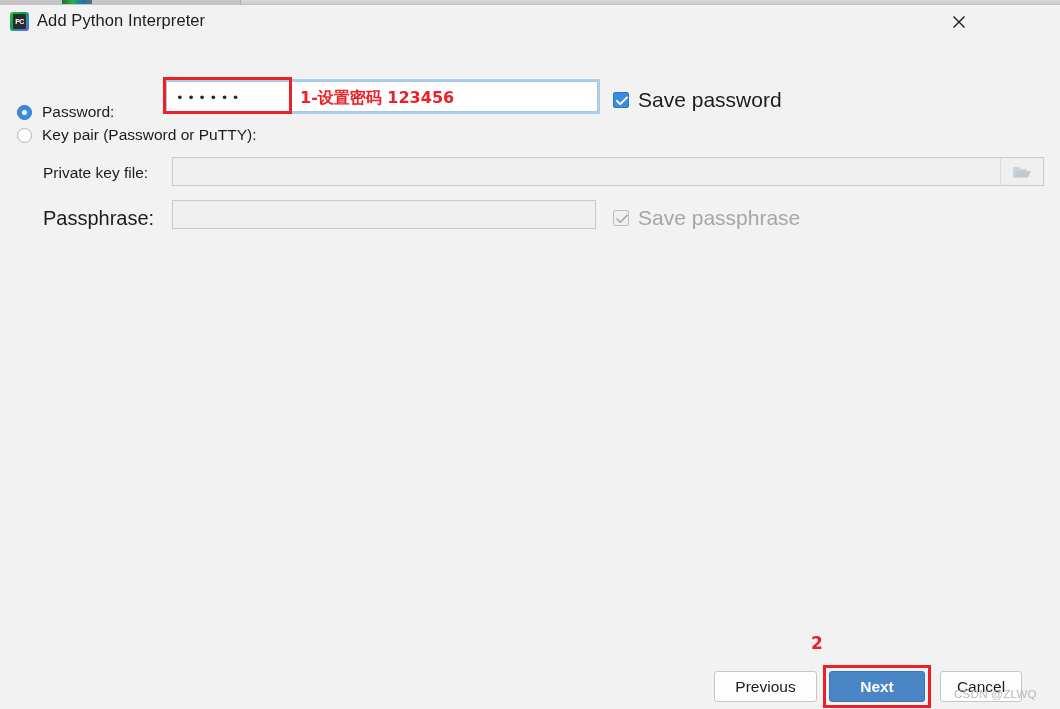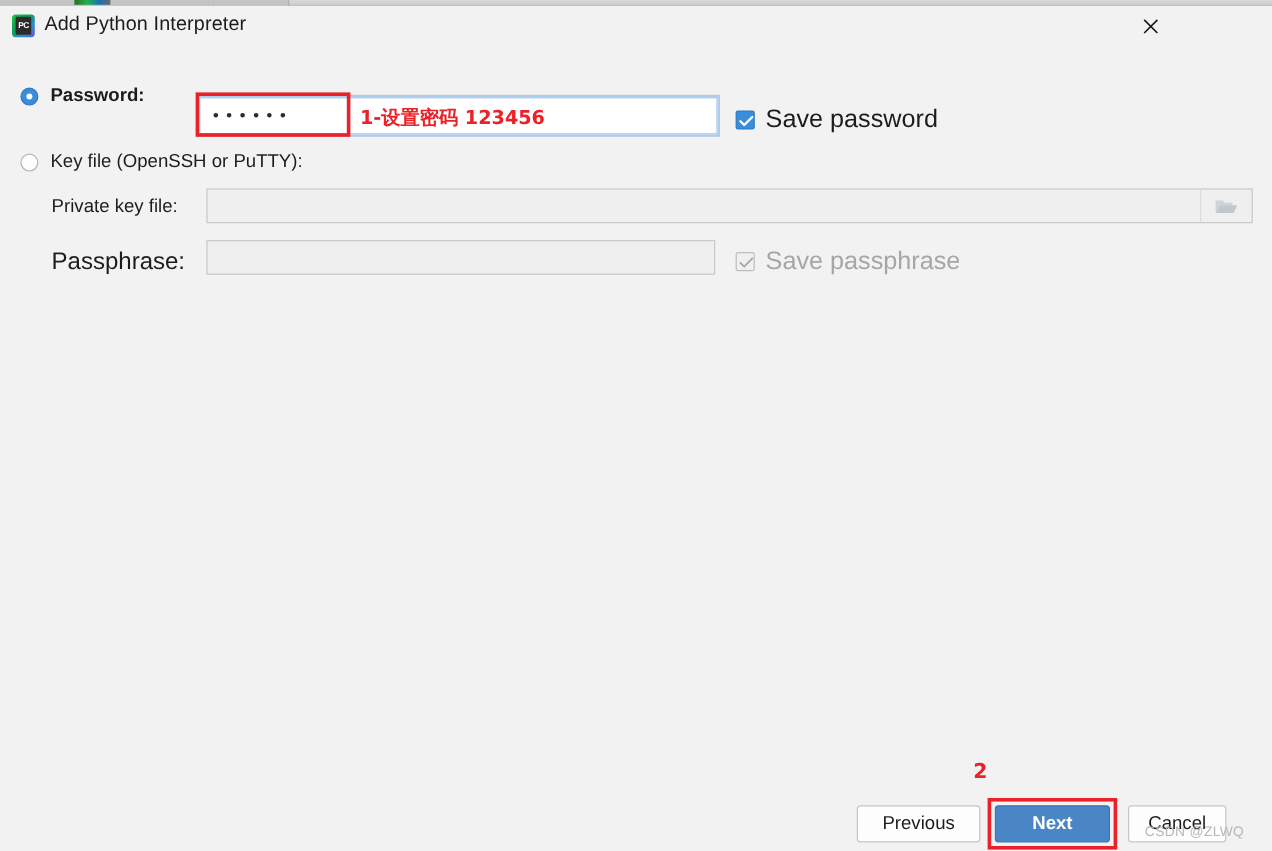--- a/index.html
+++ b/index.html
@@ -132,21 +132,21 @@
     background: #fdfdfd;
     border: 1px solid #b4b4b4;
   }
   .radio-label {
     margin-left: 10px;
     font-size: 15.5px;
     color: #1c1c1c;
     white-space: nowrap;
   }
 
-  #password-row  { left: 17px; top: 66px; font-weight: bold; }
+  #password-row  { left: 17px; top: 98px; }
   #keypair-row   { left: 17px; top: 121px; }
 
   
   #password-field {
     position: absolute;
     left: 166px; top: 76px;
     width: 432px; height: 31px;
     box-sizing: border-box;
     background: #ffffff;
     border: 1px solid #a8c8e8;
@@ -366,21 +366,21 @@
     <div class="cb on">
       <svg width="12" height="10" viewBox="0 0 12 10">
         <path d="M1 5 L4.2 8.2 L11 1.4" stroke="#ffffff" stroke-width="1.9" fill="none" stroke-linecap="round" stroke-linejoin="round"></path>
       </svg>
     </div>
     <div class="cb-label">Save password</div>
   </div>
 
   <div class="radio-row" id="keypair-row">
     <div class="radio off"></div>
-    <div class="radio-label">Key file (OpenSSH or PuTTY):</div>
+    <div class="radio-label">Key pair (Password or PuTTY):</div>
   </div>
 
   <div id="privkey-label">Private key file:</div>
   <div id="privkey-input">
     <div id="privkey-browse">
       <svg width="20" height="16" viewBox="0 0 20 16">
         <path d="M1 13.5 L1 3 L7 3 L8.6 5 L15 5 L15 7 L4.5 7 Z" fill="#cdd3d9"></path>
         <path d="M4.5 7 L19 7 L16 13.5 L1 13.5 Z" fill="#c2c8cf"></path>
       </svg>
     </div>

